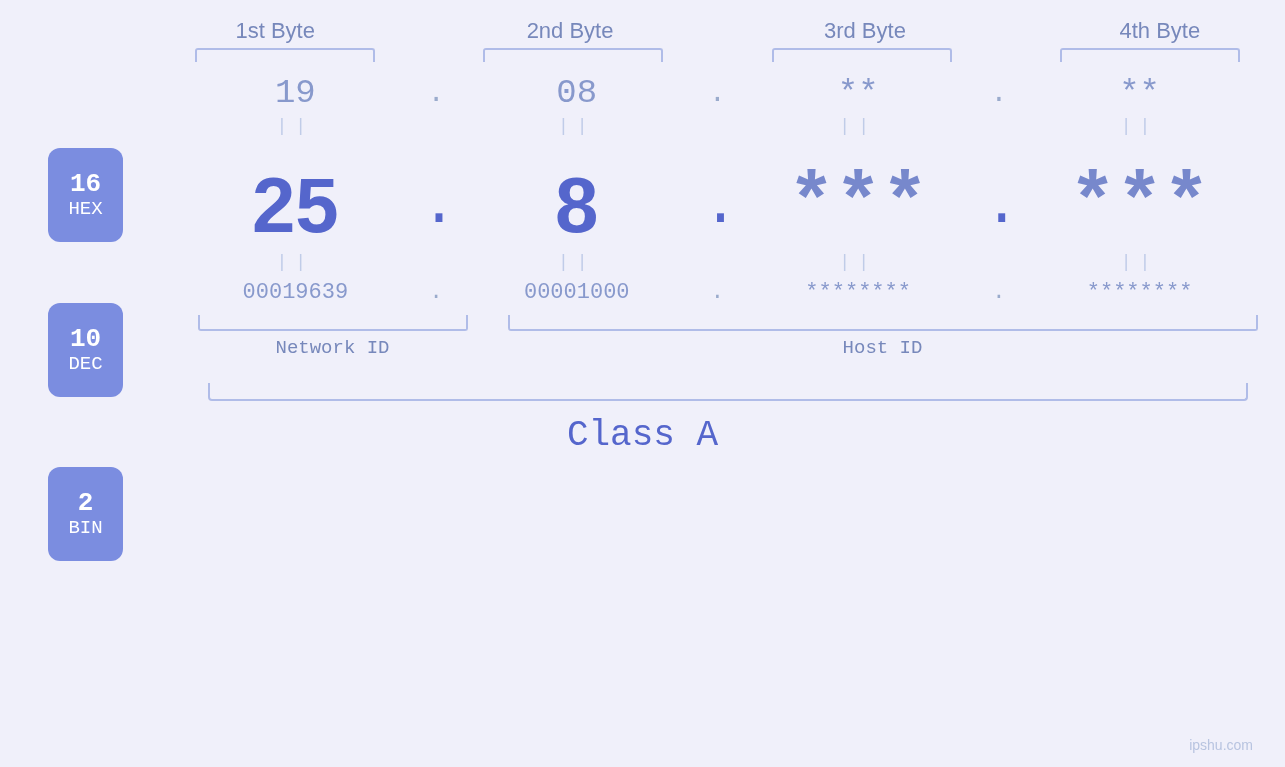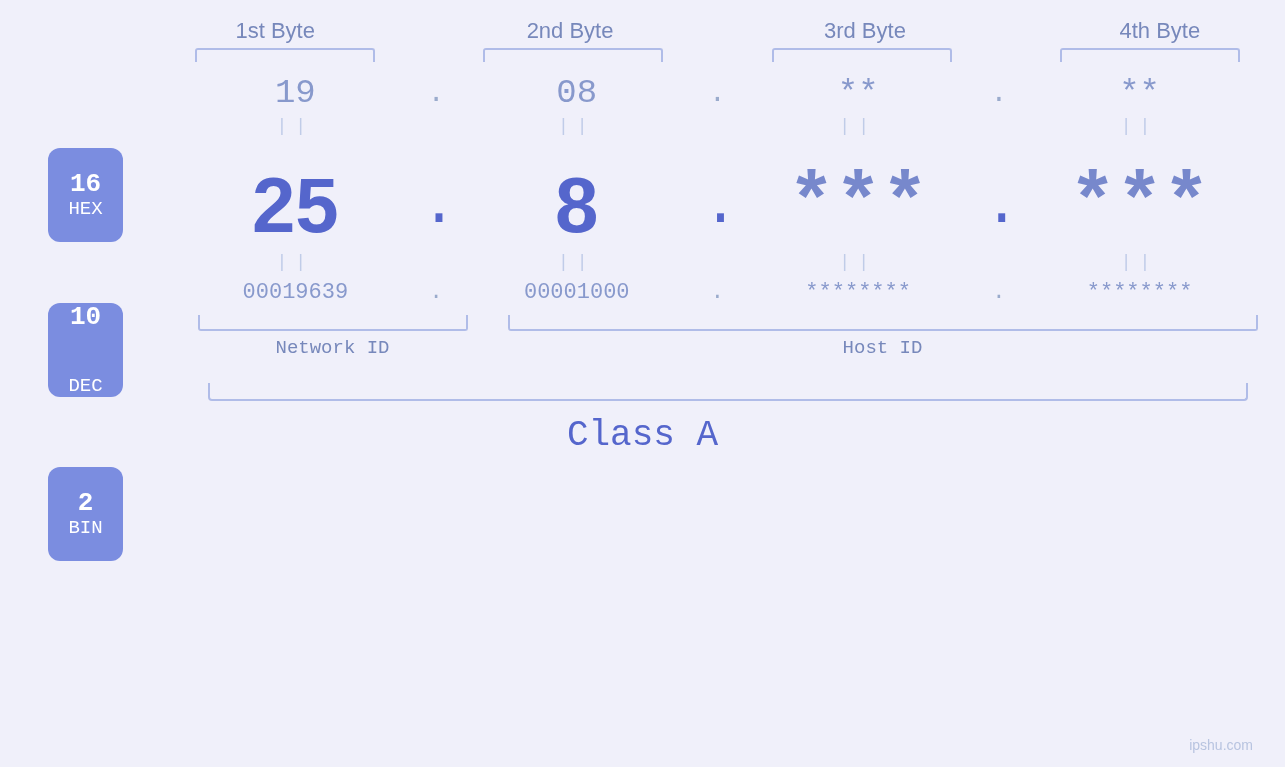--- a/index.html
+++ b/index.html
@@ -42,21 +42,21 @@
       font-weight: bold;
       line-height: 1.1;
     }
 
     .badge-label {
       font-size: 19px;
       font-weight: normal;
     }
 
     .badge-hex { top: 148px; }
-    .badge-dec { top: 303px; justify-content: space-between; }
+    .badge-dec { top: 303px; }
     .badge-bin { top: 467px; }
   </style>
 </head>
 <body>
 
 <div class="main-container">
 
   <div class="badge badge-hex">
     <span class="badge-number">16</span>
     <span class="badge-label">HEX</span>

